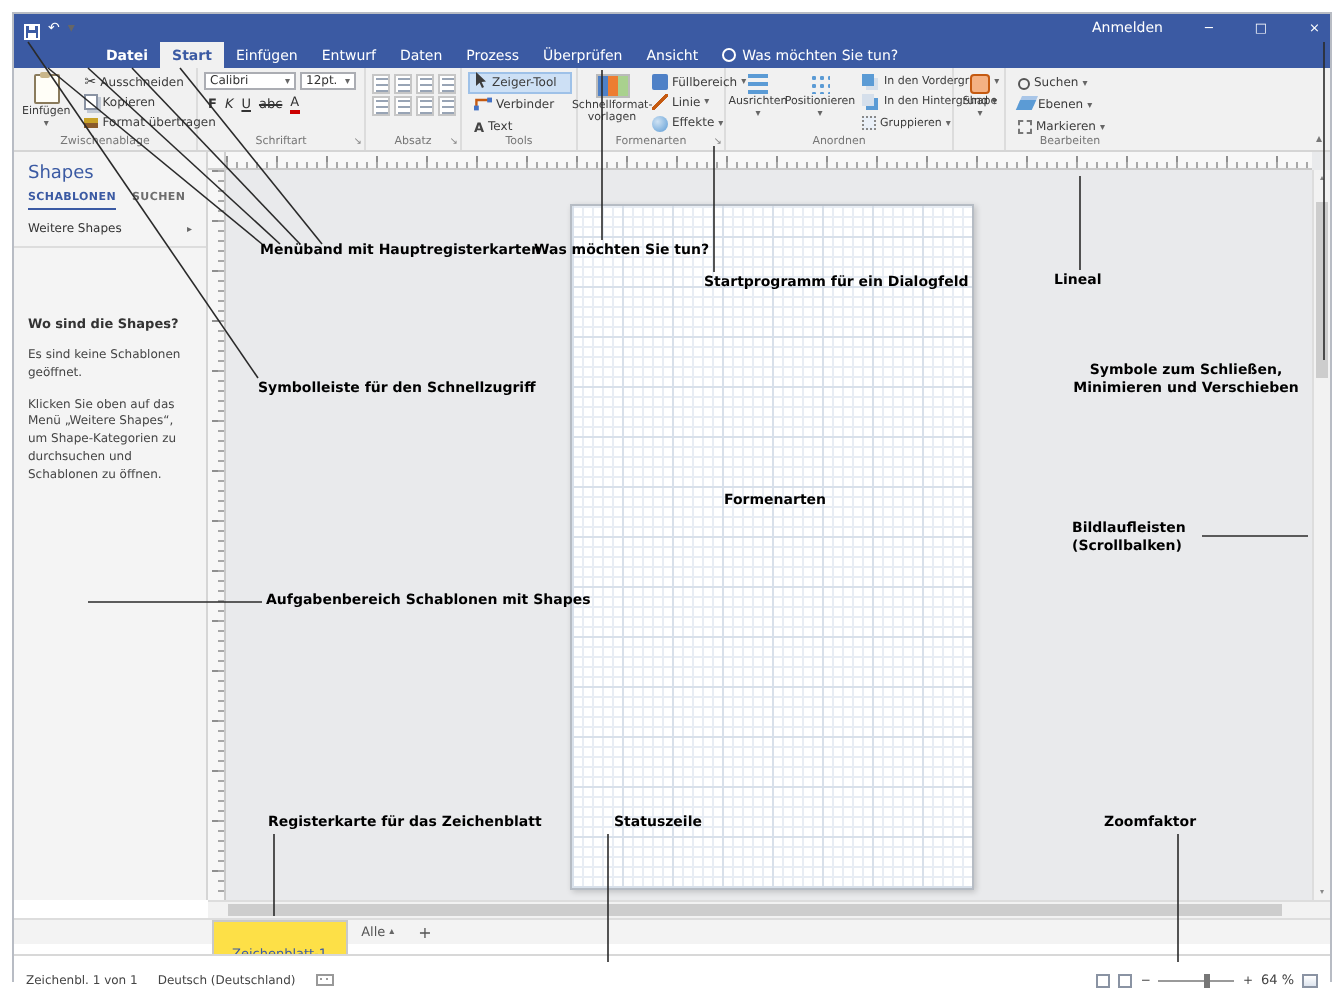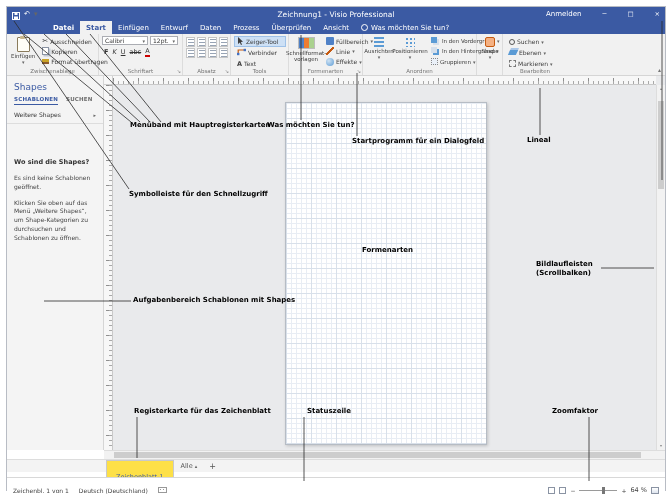--- a/index.html
+++ b/index.html
@@ -119,21 +119,20 @@
     <div class="titlebar">
       <div class="qat">
         <span><svg width="8" height="8">
               <rect x="0.5" y="0.5" width="7" height="7" fill="none" stroke="#fff"></rect>
               <rect x="2" y="4.5" width="4" height="3" fill="#fff"></rect>
               <rect x="2.5" y="1" width="3" height="2" fill="#fff"></rect>
             </svg></span>
         <span class="g">↶</span>
         <span class="g chev">▾</span>
       </div>
-      <div class="title">Zeichnung1 - Visio Professional</div>
       <div class="tbright">
         <span>Anmelden</span>
         <span class="winbtn">─</span>
         <span class="winbtn">□</span>
         <span class="winbtn">×</span>
       </div>
     </div>
 
     <div class="tabrow">
       <div class="tab file">Datei</div>
@@ -413,19 +412,20 @@
       <line x1="304" y1="417" x2="304" y2="481"></line>
       <line x1="589" y1="417" x2="589" y2="481"></line>
     </g>
   </svg>
 
   <div class="ann" style="left:130px;top:121px">Menüband mit Hauptregisterkarten</div>
   <div class="ann" style="left:267px;top:121px">Was möchten Sie tun?</div>
   <div class="ann" style="left:352px;top:137px">Startprogramm für ein Dialogfeld</div>
   <div class="ann" style="left:527px;top:136px">Lineal</div>
   <div class="ann" style="left:129px;top:190px">Symbolleiste für den Schnellzugriff</div>
+  <div class="ann wrap" style="left:524px;top:181px;width:138px;text-align:center">Symbole zum Schließen, Minimieren und Verschieben</div>
   <div class="ann" style="left:362px;top:246px">Formenarten</div>
   <div class="ann" style="left:133px;top:296px">Aufgabenbereich Schablonen mit Shapes</div>
   <div class="ann wrap" style="left:536px;top:260px;width:72px">Bildlaufleisten (Scrollbalken)</div>
   <div class="ann" style="left:134px;top:407px">Registerkarte für das Zeichenblatt</div>
   <div class="ann" style="left:307px;top:407px">Statuszeile</div>
   <div class="ann" style="left:552px;top:407px">Zoomfaktor</div>
 </div>
 
 </body></html>

